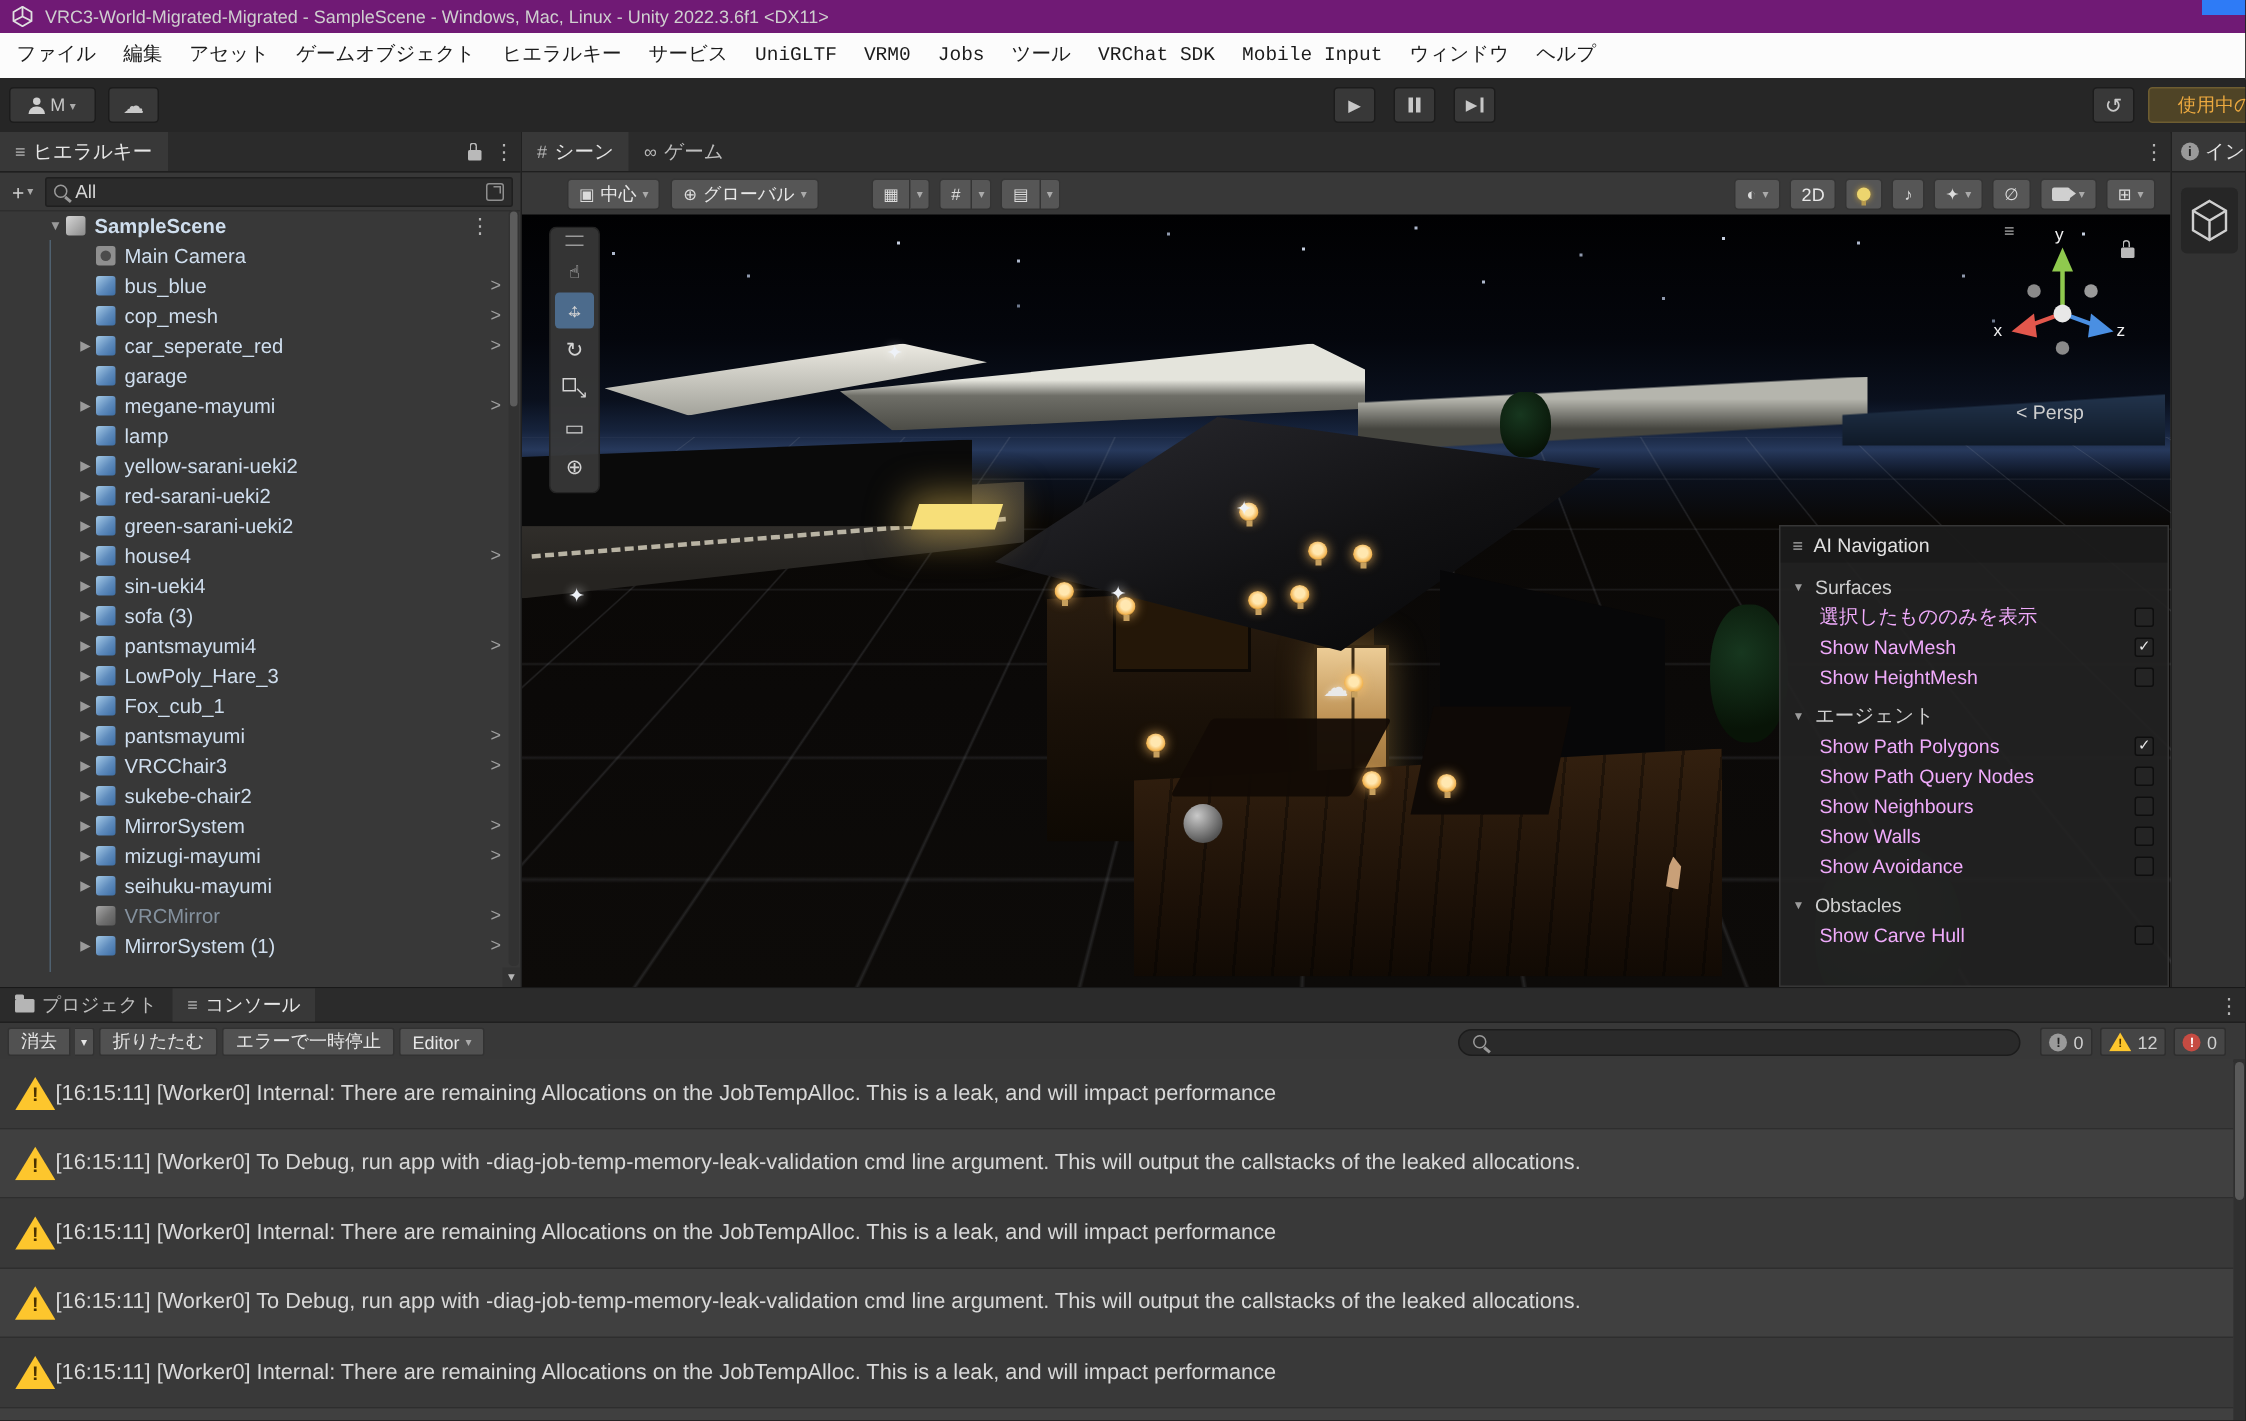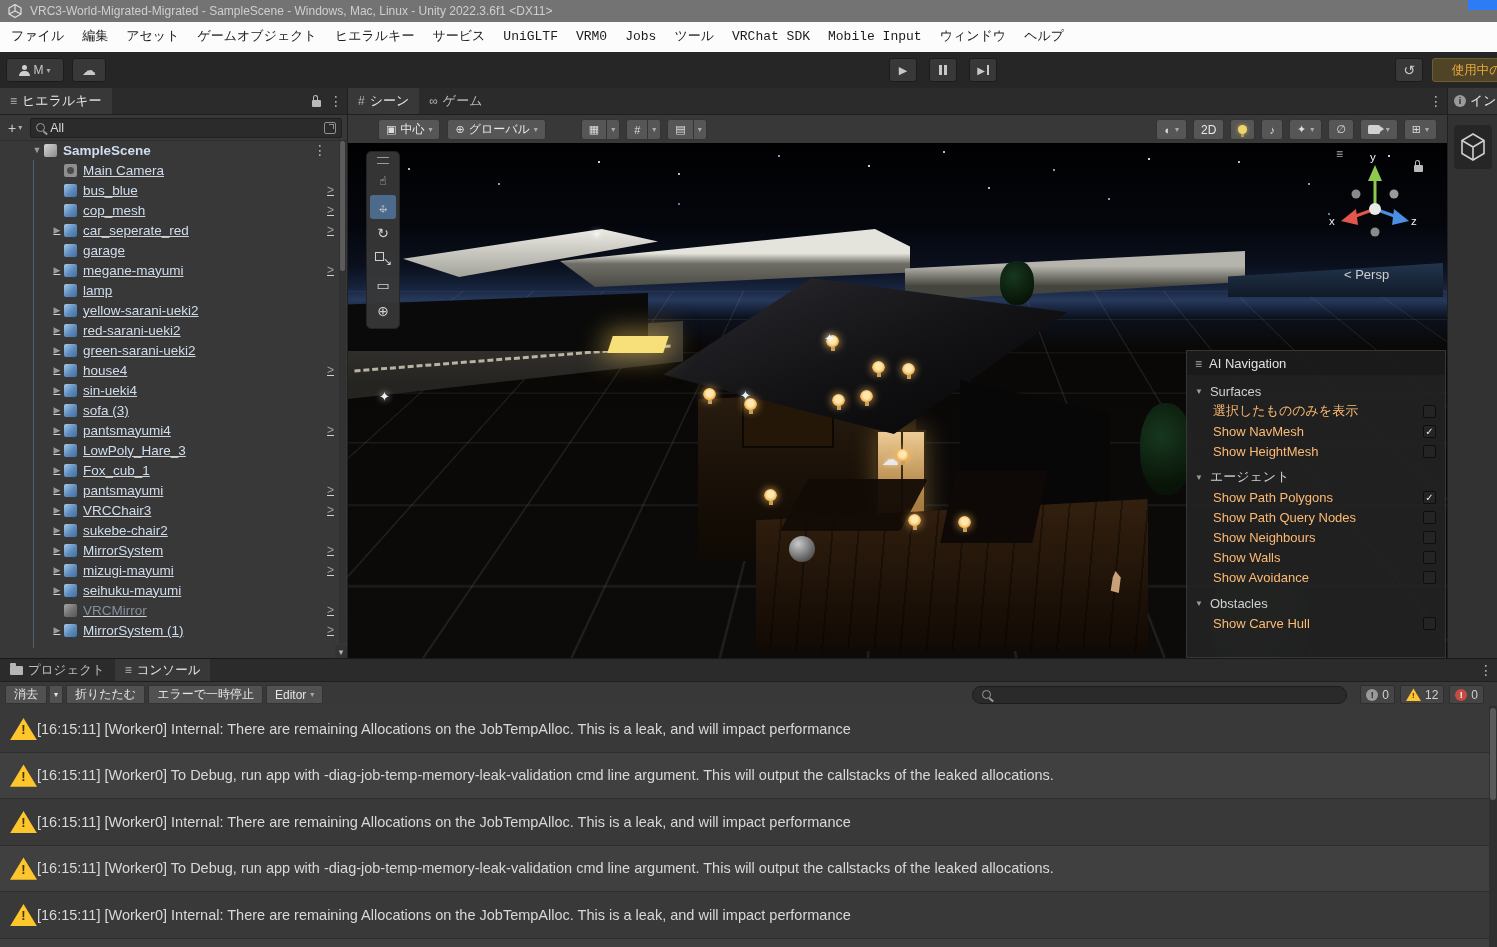--- a/index.html
+++ b/index.html
@@ -1,20 +1,20 @@
 <!DOCTYPE html>
 <html><head>
 <meta charset="utf-8">
 <style>
   html,body{margin:0;padding:0;background:#0d0d0d;}
   #app{position:relative;width:1497px;height:947px;overflow:hidden;background:#383838;
        font-family:"Liberation Sans","DejaVu Sans",sans-serif;color:#d2d2d2;
        -webkit-font-smoothing:antialiased;}
   
-  #titlebar{position:absolute;left:0;top:0;right:0;height:22px;background:#737373;
+  #titlebar{position:absolute;left:0;top:0;right:0;height:22px;background:#701a75;
             display:flex;align-items:center;gap:8px;padding-left:8px;font-size:12px;color:#cfcfcf;}
   .blue-sliver{position:absolute;right:0;top:0;width:29px;height:10px;background:#2e7bf6;}
   
   #menubar{position:absolute;left:0;top:22px;right:0;height:30px;background:#fcfcfc;
            border-bottom:1px solid #c9c9c9;display:flex;align-items:center;padding-left:2px;
            font-size:13px;color:#1b1b1b;font-family:Liberation Mono, monospace;}
   .menu-item{padding:0 9px;line-height:30px;cursor:default;}
   
   #toolbar{position:absolute;left:0;top:52px;right:0;height:36px;background:#262626;border-bottom:1px solid #161616;}
   .tbtn{position:absolute;top:6px;height:24px;background:#383838;border:1px solid #1c1c1c;border-radius:3px;
@@ -63,21 +63,21 @@
   .rowkebab{margin-left:auto;margin-right:16px;font-weight:normal;}
   .h-arrow{width:14px;flex:none;font-size:9px;color:#9a9a9a;text-align:center;}
   .h-arrow.show::before{content:"▶";}
   .h-arrow.show.open::before{content:"▼";}
   .h-ic{width:13px;height:13px;border-radius:2px;flex:none;}
   .h-ic.prefab{background:linear-gradient(135deg,#a6cbe8 0%,#5f8cbd 55%,#3c6da5 100%);}
   .h-ic.scene{background:linear-gradient(135deg,#d6d6d6,#8a8a8a);}
   .h-ic.camera{background:#8f8f8f;position:relative;}
   .h-ic.camera::after{content:"";position:absolute;left:3px;top:3px;width:7px;height:7px;border-radius:50%;background:#4b4b4b;}
   .rows{position:relative;}
-  .rows .hrow{padding-left:50px;text-decoration:underline;}
+  .rows .hrow{padding-left:50px;}
   .h-name{margin-left:6px;color:#cfdeee;white-space:nowrap;}
   .hrow.dim .h-name{color:#84919e;}
   .hrow.dim .h-ic{filter:grayscale(1) brightness(.85);}
   .h-chev{margin-left:auto;margin-right:13px;color:#9f9f9f;font-size:12px;visibility:hidden;}
   .h-chev.show{visibility:visible;}
   .h-chev.show::before{content:">";}
   .guide{position:absolute;left:33px;top:20px;bottom:10px;width:1px;background:#53687a;opacity:.85;}
   .vtrack{position:absolute;right:1px;top:0;bottom:14px;width:7px;background:#323232;border-radius:3px;}
   .vthumb{position:absolute;left:1px;right:1px;top:1px;height:130px;background:#5c5c5c;border-radius:3px;}
   .scrolldown{position:absolute;right:0;bottom:0;width:12px;height:13px;display:flex;align-items:center;justify-content:center;
@@ -175,21 +175,21 @@
   .axis-x{left:6px;top:60px;}
   .axis-z{left:88px;top:60px;}
   .persp-label{position:absolute;left:996px;top:124px;color:#cfcfcf;font-size:13px;}
   .scene-lock{position:absolute;left:1066px;top:22px;}
   .grip-右{position:absolute;left:988px;top:6px;}
   .grip-h{color:#aaa;font-size:12px;letter-spacing:0;line-height:10px;}
   
   .navov{position:absolute;left:838px;top:207px;width:260px;bottom:0;background:rgba(34,34,34,.93);
          border:1px solid rgba(72,72,72,.55);box-sizing:border-box;font-size:13px;overflow:hidden;}
   .nav-head{display:flex;align-items:center;gap:7px;padding:5px 8px 4px;color:#e2e2e2;background:rgba(18,18,18,.4);}
-  .nrow{height:20px;display:flex;align-items:center;padding:0 9px 0 26px;color:#fdba74;white-space:nowrap;}
+  .nrow{height:20px;display:flex;align-items:center;padding:0 9px 0 26px;color:#f0abfc;white-space:nowrap;}
   .nrow.section{padding-left:8px;margin-top:6px;color:#cfcfcf;}
   .nrow.section::before{content:"▼";font-size:8px;color:#9c9c9c;margin-right:7px;}
   .cb{margin-left:auto;width:13px;height:13px;background:#242424;border:1px solid #0e0e0e;border-radius:2px;
       display:flex;align-items:center;justify-content:center;font-size:10px;color:#e8e8e8;box-sizing:border-box;}
   .nrow.section .cb{visibility:hidden;}
   .cb.checked::after{content:"✓";}
   
   #insp{position:absolute;right:0;width:50px;top:0;bottom:0;background:#323232;border-left:1px solid #202020;box-sizing:border-box;}
   #insp .tab{padding:0 6px;gap:4px;}
   .info-ic{width:12px;height:12px;border-radius:50%;background:#9a9a9a;color:#222;font-size:9px;font-weight:bold;

